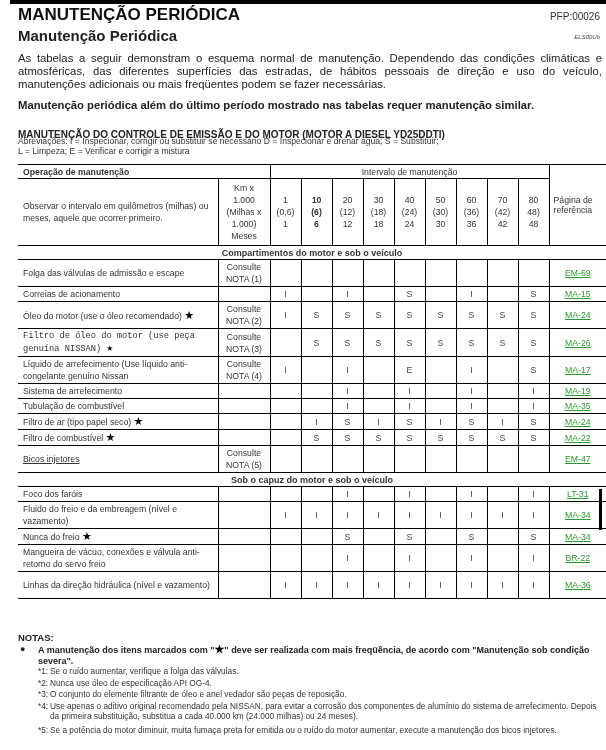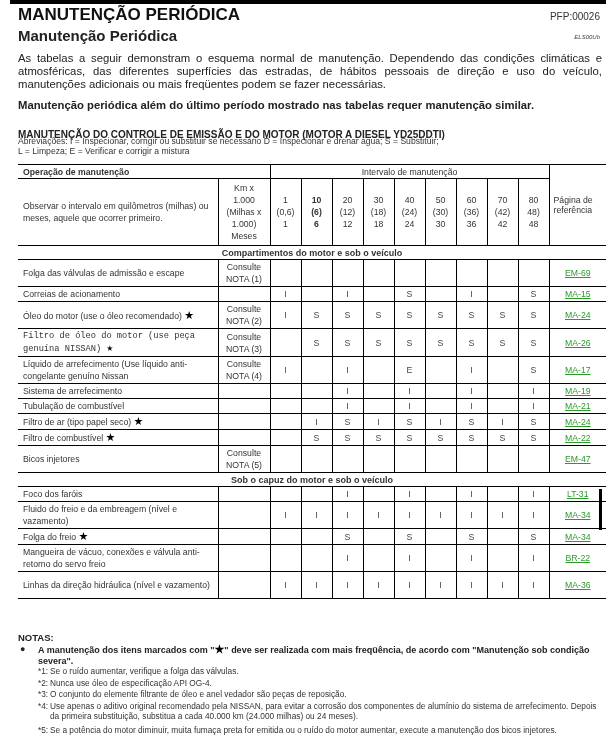--- a/index.html
+++ b/index.html
@@ -222,21 +222,21 @@
         <td style="line-height:12px;"></td>
         <td class="val"></td>
         <td class="val"></td>
         <td class="val">I</td>
         <td class="val"></td>
         <td class="val">I</td>
         <td class="val"></td>
         <td class="val">I</td>
         <td class="val"></td>
         <td class="val">I</td>
-        <td class="ref"><span class="link">MA-21</span></td>
+        <td class="ref"><span class="link">MA-35</span></td>
       </tr>
       <tr>
         <td class="desc" style="height:12px;line-height:12px;"><span>Filtro de ar (tipo papel seco)</span> <span class="star">★</span></td>
         <td style="line-height:12px;"></td>
         <td class="val"></td>
         <td class="val">I</td>
         <td class="val">S</td>
         <td class="val">I</td>
         <td class="val">S</td>
         <td class="val">I</td>
@@ -253,21 +253,21 @@
         <td class="val">S</td>
         <td class="val">S</td>
         <td class="val">S</td>
         <td class="val">S</td>
         <td class="val">S</td>
         <td class="val">S</td>
         <td class="val">S</td>
         <td class="ref"><span class="link">MA-22</span></td>
       </tr>
       <tr>
-        <td class="desc" style="height:24px;line-height:12px;"><span>Bicos injetores</span></td>
+        <td class="desc" style="height:24px;line-height:12px;text-decoration:underline;"><span>Bicos injetores</span></td>
         <td style="line-height:12px;">Consulte NOTA (5)</td>
         <td class="val"></td>
         <td class="val"></td>
         <td class="val"></td>
         <td class="val"></td>
         <td class="val"></td>
         <td class="val"></td>
         <td class="val"></td>
         <td class="val"></td>
         <td class="val"></td>
@@ -298,21 +298,21 @@
         <td class="val">I</td>
         <td class="val">I</td>
         <td class="val">I</td>
         <td class="val">I</td>
         <td class="val">I</td>
         <td class="val">I</td>
         <td class="val">I</td>
         <td class="ref"><span class="link">MA-34</span></td>
       </tr>
       <tr>
-        <td class="desc" style="height:12px;line-height:12px;"><span>Folga do freio</span> <span class="star">★</span></td>
+        <td class="desc" style="height:12px;line-height:12px;"><span>Nunca do freio</span> <span class="star">★</span></td>
         <td style="line-height:12px;"></td>
         <td class="val"></td>
         <td class="val"></td>
         <td class="val">S</td>
         <td class="val"></td>
         <td class="val">S</td>
         <td class="val"></td>
         <td class="val">S</td>
         <td class="val"></td>
         <td class="val">S</td>

